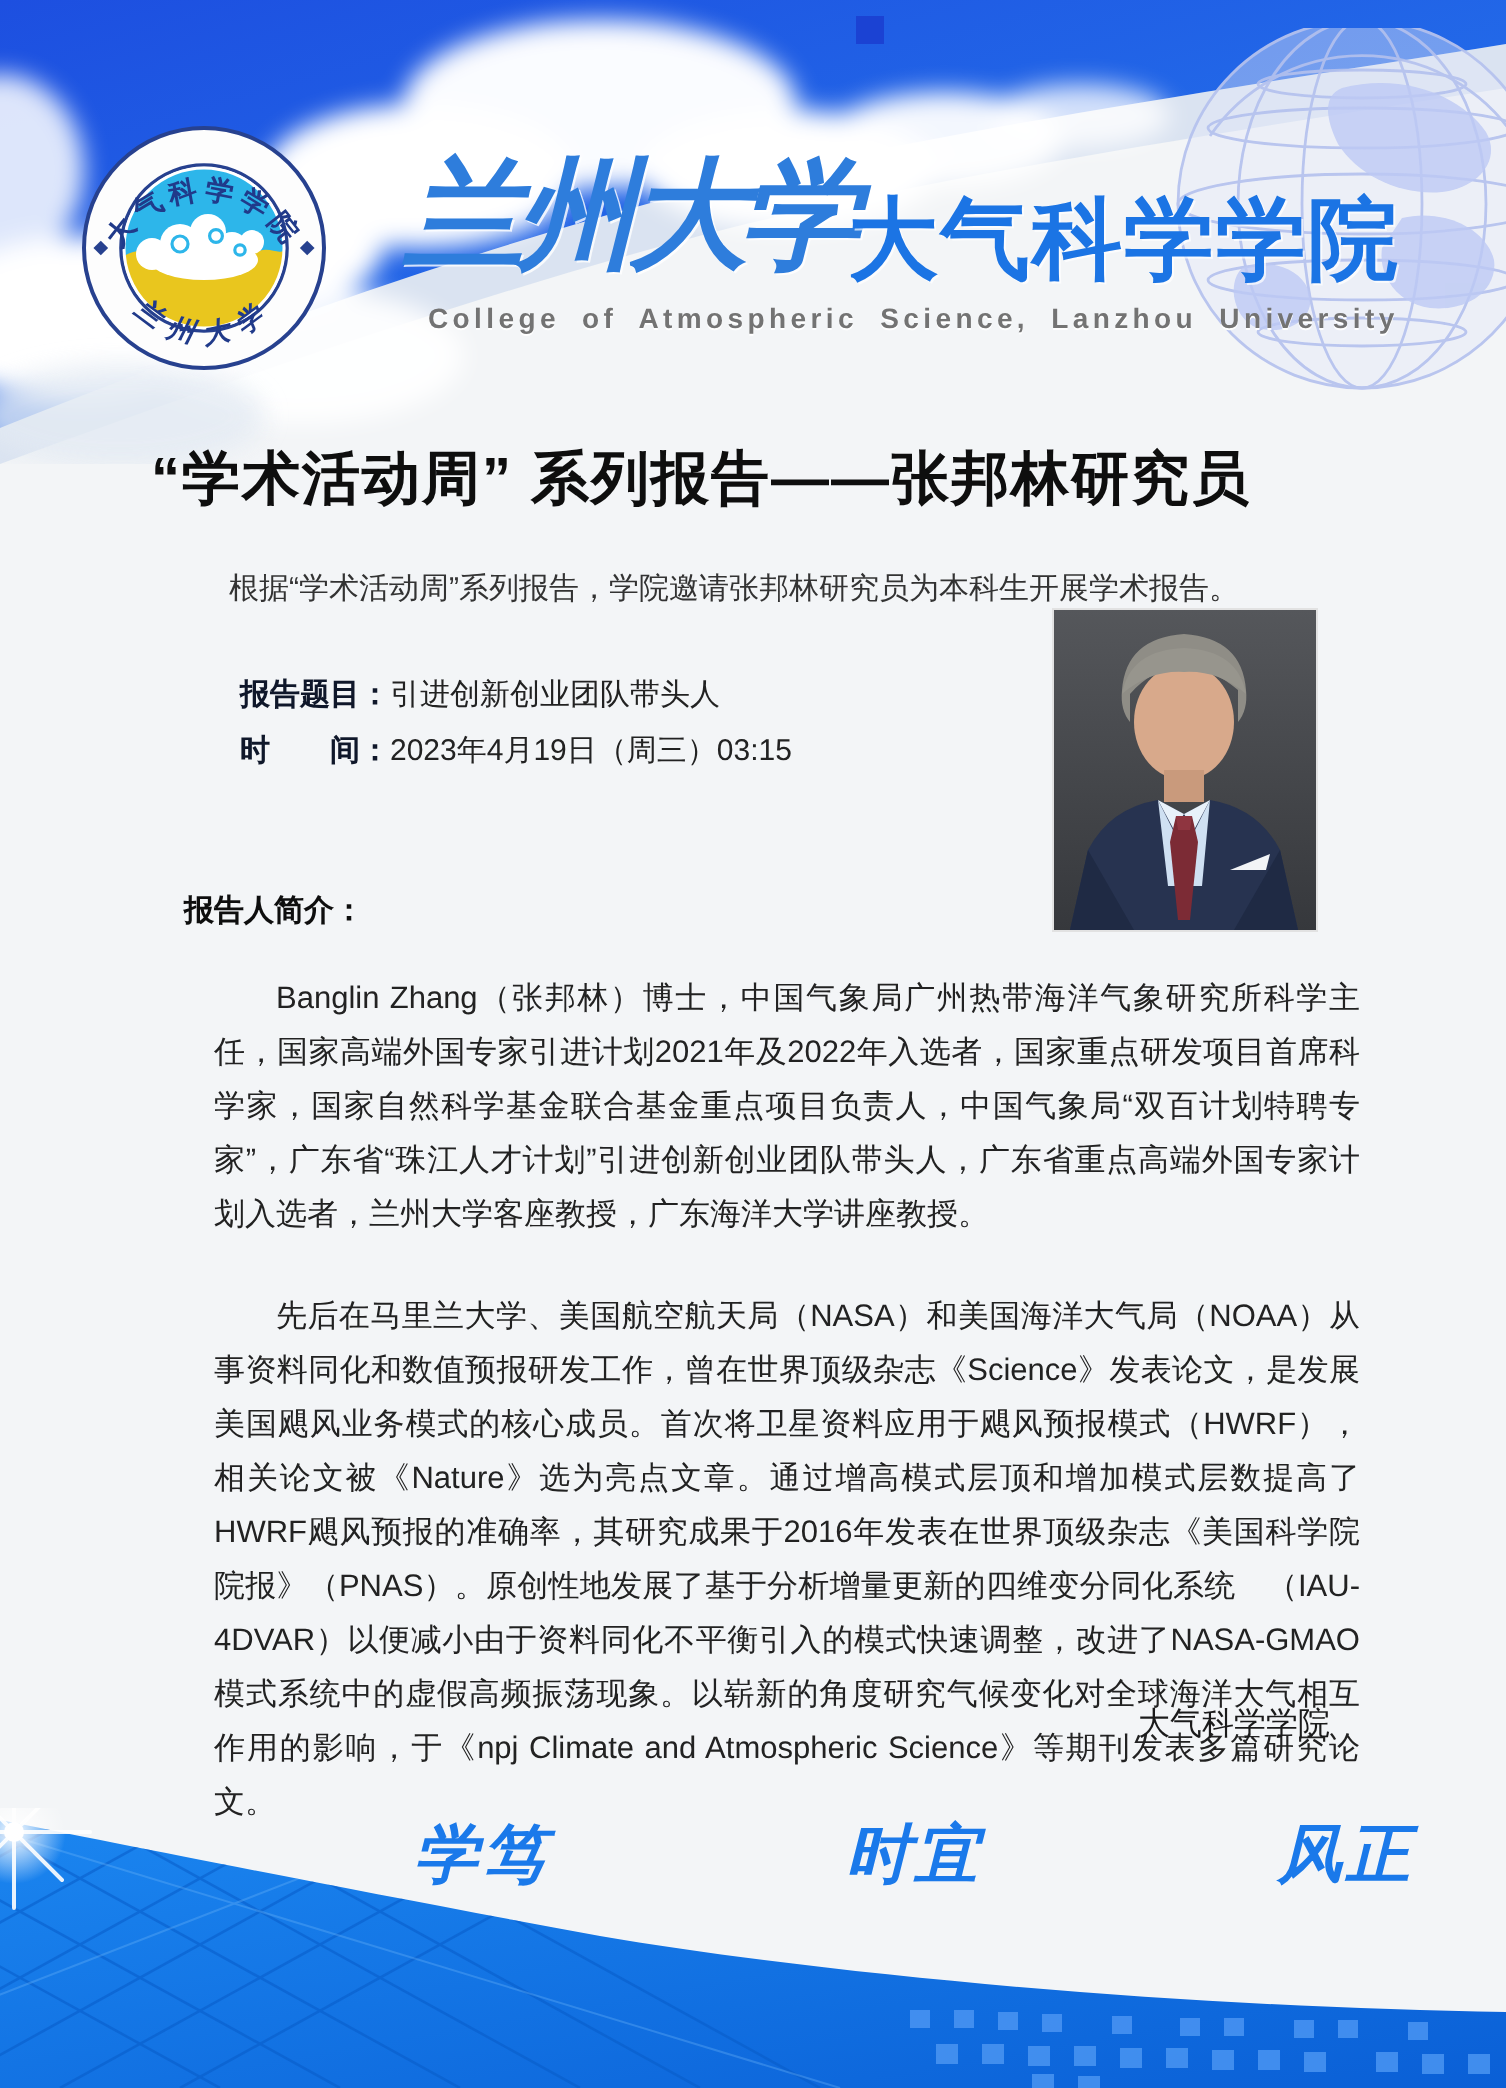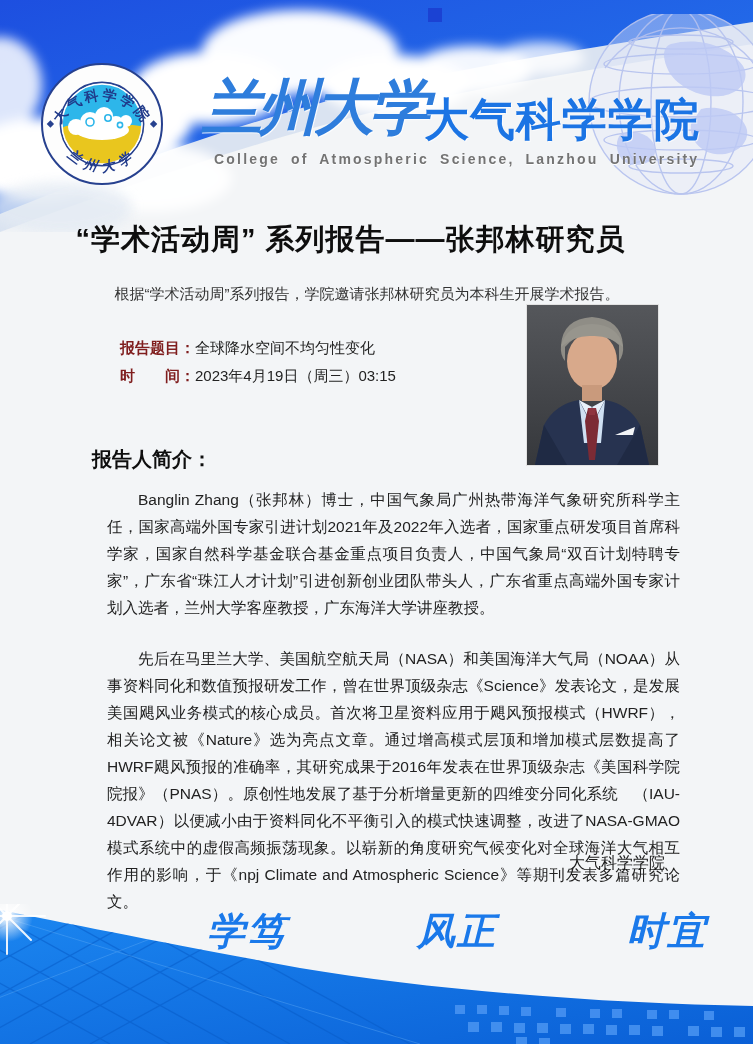--- a/index.html
+++ b/index.html
@@ -17,33 +17,33 @@
   .brand-cn{position:absolute;top:90px;left:424px;font-size:45px;font-weight:bold;color:#1b74e4;
     letter-spacing:1px;text-shadow:1px 1px 0 rgba(255,255,255,.7);white-space:nowrap;}
   .brand-en{position:absolute;top:151px;left:214px;font-size:14px;font-weight:bold;color:#737373;
     letter-spacing:2.2px;word-spacing:5px;text-shadow:0 1px 0 #fff;white-space:nowrap;}
 
   
   .page-title{position:absolute;top:220px;left:0;width:701px;text-align:center;font-size:29px;
     font-weight:bold;color:#0e0e0e;letter-spacing:1px;margin:0;}
   .intro{position:absolute;top:285px;left:92px;width:580px;font-size:15px;color:#333;text-indent:1.5em;margin:0;}
   .details{position:absolute;top:334px;left:120px;font-size:15px;line-height:28px;color:#222;}
-  .detail-label{font-weight:bold;color:#7f1d1d;}
+  .detail-label{font-weight:bold;color:#0f172a;}
   .speaker-photo{position:absolute;top:305px;left:527px;width:131px;height:160px;
     box-shadow:0 0 0 1px #e2e2e2;}
-  .bio-heading{position:absolute;top:446px;left:92px;font-size:20px;font-weight:bold;color:#0e0e0e;margin:0;}
+  .bio-heading{position:absolute;top:446px;left:92px;font-size:15px;font-weight:bold;color:#0e0e0e;margin:0;}
   .bio-p{position:absolute;left:91px;width:573px;font-size:15.5px;line-height:27px;color:#222;
     text-align:justify;text-indent:2em;margin:16px;}
   .bio-p1{top:470px;}
   .bio-p2{top:629px;}
   .signature{position:absolute;top:846px;right:88px;text-align:center;font-size:16px;line-height:33px;color:#1a1a1a;}
 
   
   .motto{position:absolute;top:906px;left:207px;width:500px;display:flex;justify-content:space-between;
-    font-size:38px;font-weight:bold;font-style:italic;color:#1a79ea;z-index:3;letter-spacing:2px;}
+    font-size:32px;font-weight:bold;font-style:italic;color:#1a79ea;z-index:3;letter-spacing:2px;}
   .wave-svg{position:absolute;bottom:0;left:0;z-index:2;}
 </style>
 </head>
 <body>
 
 <div class="poster">
 
   <div class="header">
 
     <svg class="sky-svg" width="753" height="232" viewBox="0 0 753 232">
@@ -137,21 +137,21 @@
     <div class="brand-callig">兰州大学</div>
     <div class="brand-cn">大气科学学院</div>
     <div class="brand-en">College of Atmospheric Science, Lanzhou University</div>
   </div>
 
   <h1 class="page-title">“学术活动周” 系列报告——张邦林研究员</h1>
 
   <p class="intro">根据“学术活动周”系列报告，学院邀请张邦林研究员为本科生开展学术报告。</p>
 
   <div class="details">
-    <div><span class="detail-label">报告题目：</span><span>全球降水空间不均匀性变化</span></div>
+    <div><span class="detail-label">报告题目：</span><span>引进创新创业团队带头人</span></div>
     <div><span class="detail-label">时　　间：</span><span>2023年4月19日（周三）03:15</span></div>
   </div>
 
   <svg class="speaker-photo" width="131" height="160" viewBox="0 0 131 160">
     <defs>
       <linearGradient id="photoBg" x1="0" y1="0" x2="0" y2="1">
         <stop offset="0" stop-color="#55575b"></stop>
           <stop offset="1" stop-color="#36383c"></stop>
       </linearGradient>
     </defs>
@@ -174,22 +174,22 @@
   <h2 class="bio-heading">报告人简介：</h2>
   <p class="bio-p bio-p1">Banglin Zhang（张邦林）博士，中国气象局广州热带海洋气象研究所科学主任，国家高端外国专家引进计划2021年及2022年入选者，国家重点研发项目首席科学家，国家自然科学基金联合基金重点项目负责人，中国气象局“双百计划特聘专家”，广东省“珠江人才计划”引进创新创业团队带头人，广东省重点高端外国专家计划入选者，兰州大学客座教授，广东海洋大学讲座教授。</p>
   <p class="bio-p bio-p2">先后在马里兰大学、美国航空航天局（NASA）和美国海洋大气局（NOAA）从事资料同化和数值预报研发工作，曾在世界顶级杂志《Science》发表论文，是发展美国飓风业务模式的核心成员。首次将卫星资料应用于飓风预报模式（HWRF），相关论文被《Nature》选为亮点文章。通过增高模式层顶和增加模式层数提高了HWRF飓风预报的准确率，其研究成果于2016年发表在世界顶级杂志《美国科学院院报》（PNAS）。原创性地发展了基于分析增量更新的四维变分同化系统　（IAU-4DVAR）以便减小由于资料同化不平衡引入的模式快速调整，改进了NASA-GMAO模式系统中的虚假高频振荡现象。以崭新的角度研究气候变化对全球海洋大气相互作用的影响，于《npj Climate and Atmospheric Science》等期刊发表多篇研究论文。</p>
 
   <div class="signature">
     <div>大气科学学院</div>
   </div>
 
   <div class="motto">
     <span>学笃</span>
+    <span>时宜</span>
     <span>风正</span>
-    <span>时宜</span>
   </div>
 
   <svg class="wave-svg" width="753" height="140" viewBox="0 0 753 140">
     <defs>
       <linearGradient id="wedgeGrad" x1="0" y1="0" x2="1" y2="1">
         <stop offset="0" stop-color="#1b86f0"></stop>
         <stop offset="1" stop-color="#0a5fd6"></stop>
       </linearGradient>
       <radialGradient id="glow" cx="0.5" cy="0.5" r="0.5">
         <stop offset="0" stop-color="#ffffff"></stop>

